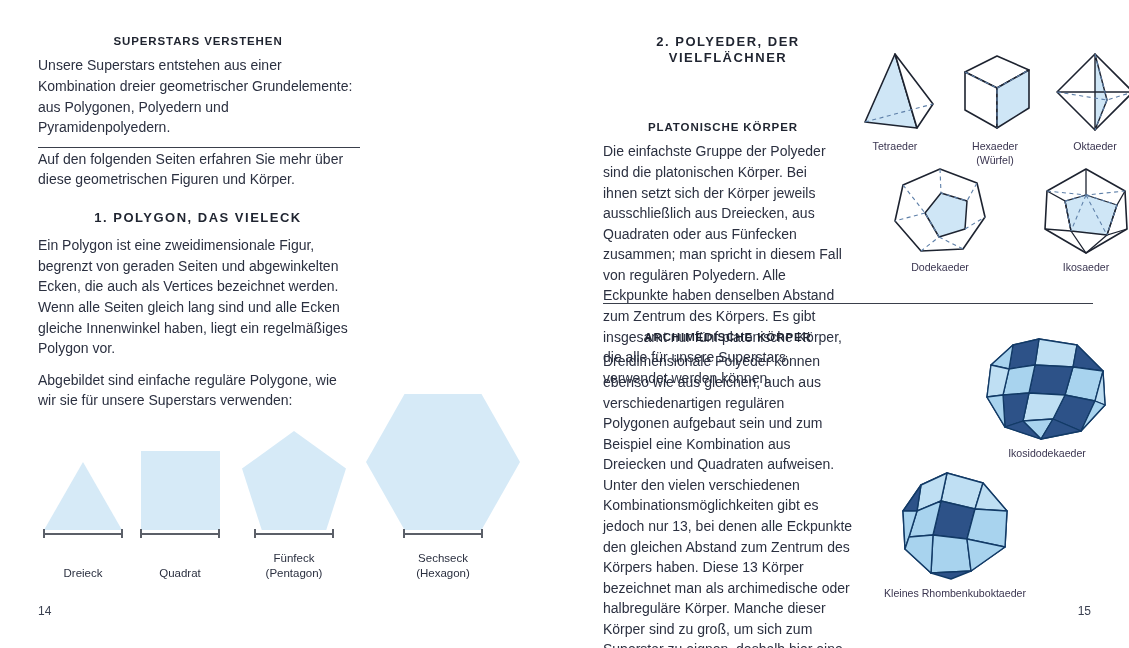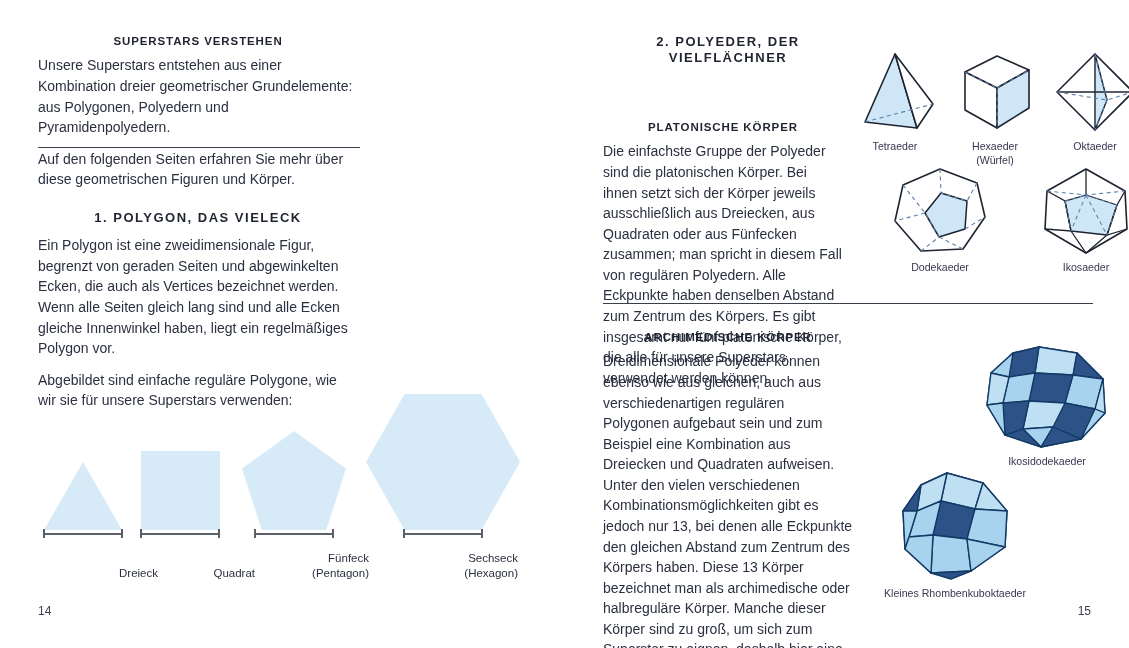--- a/index.html
+++ b/index.html
@@ -114,21 +114,21 @@
   .measure .cap.r { right: 0; }
   .poly-label {
     position: absolute;
     bottom: 0;
     left: 50%;
     transform: translateX(-50%);
     width: 150px;
     font-size: 11.5px;
     line-height: 1.35;
     color: #2b3040;
-    text-align: right;
+    text-align: center;
   }
 
   
   .solids-group { position: absolute; }
   .solid-item {
     position: absolute;
     text-align: center;
   }
   .solid-caption {
     font-size: 10.6px;
@@ -310,21 +310,21 @@
           <polyline points="55,30 76,70"></polyline>
         </g>
       </svg>
       <div class="solid-caption">Ikosaeder</div>
     </div>
   </div>
 
   <div class="solids-group" style="left:270px; top:335px; width:290px; height:280px;">
 
 
-    <div class="solid-item" style="left:142px; top:8px; width:140px;">
+    <div class="solid-item" style="left:142px; top:0px; width:140px;">
       <svg width="140" height="110" viewBox="0 0 140 110">
         <polygon points="62,4 100,10 126,36 128,70 104,96 64,104 28,92 10,62 14,30 36,10" fill="#a8d3ee" stroke="#123a66" stroke-width="1.5" stroke-linejoin="round"></polygon>
         <polygon points="62,4 100,10 96,32 58,30" fill="#bfdff3" stroke="#123a66" stroke-width="1.3" stroke-linejoin="round"></polygon>
         <polygon points="36,10 62,4 58,30 32,34" fill="#2d5288" stroke="#123a66" stroke-width="1.3" stroke-linejoin="round"></polygon>
         <polygon points="14,30 36,10 32,34" fill="#a8d3ee" stroke="#123a66" stroke-width="1.3" stroke-linejoin="round"></polygon>
         <polygon points="100,10 126,36 96,32" fill="#2d5288" stroke="#123a66" stroke-width="1.3" stroke-linejoin="round"></polygon>
         <polygon points="96,32 126,36 118,66 88,60" fill="#a8d3ee" stroke="#123a66" stroke-width="1.3" stroke-linejoin="round"></polygon>
         <polygon points="58,30 96,32 88,60 52,58" fill="#2d5288" stroke="#123a66" stroke-width="1.3" stroke-linejoin="round"></polygon>
         <polygon points="32,34 58,30 52,58 26,60" fill="#a8d3ee" stroke="#123a66" stroke-width="1.3" stroke-linejoin="round"></polygon>
         <polygon points="14,30 32,34 26,60 10,62" fill="#bfdff3" stroke="#123a66" stroke-width="1.3" stroke-linejoin="round"></polygon>

